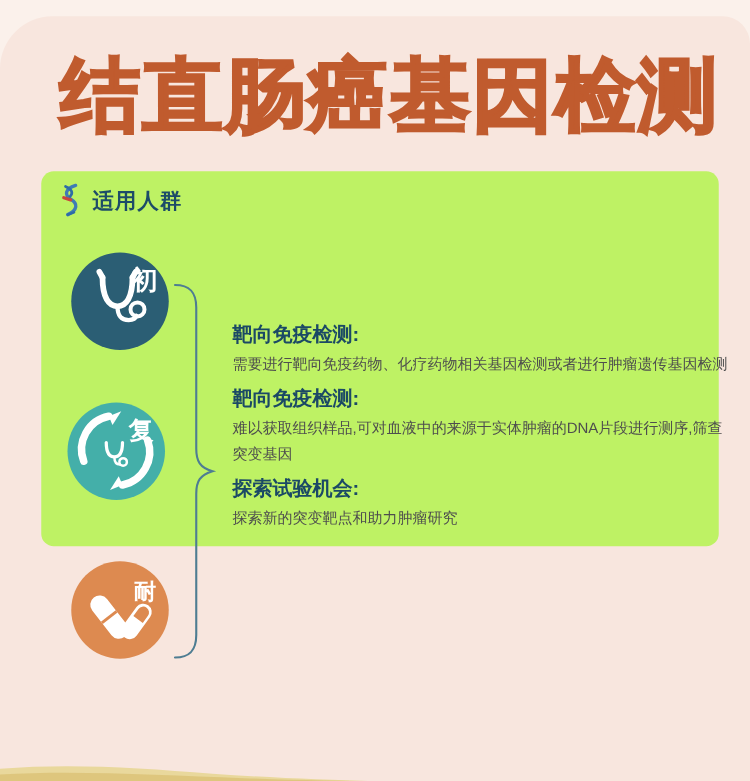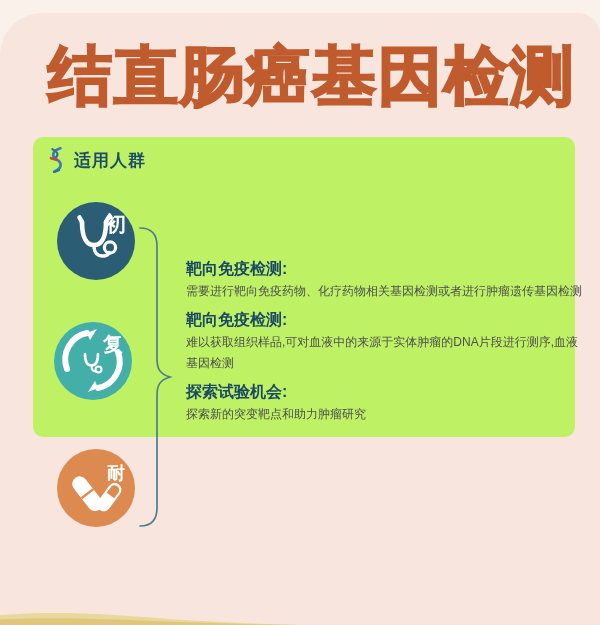--- a/index.html
+++ b/index.html
@@ -96,21 +96,21 @@
       <path d="M4 2 C16 2 21 8 21 20 L21 133 C21 143 24 148 34 151 C24 154 21 159 21 169 L21 282 C21 294 16 300 4 300" stroke="#4E7D92" stroke-width="1.7" fill="none" stroke-linecap="round"></path>
     </svg>
 
     <div class="sections">
       <div class="section">
         <div class="sec-title">靶向免疫检测:</div>
         <div class="sec-body">需要进行靶向免疫药物、化疗药物相关基因检测或者进行肿瘤遗传基因检测</div>
       </div>
       <div class="section">
         <div class="sec-title">靶向免疫检测:</div>
-        <div class="sec-body">难以获取组织样品,可对血液中的来源于实体肿瘤的DNA片段进行测序,血液基因检测</div>
+        <div class="sec-body">难以获取组织样品,可对血液中的来源于实体肿瘤的DNA片段进行测序,筛查突变基因</div>
       </div>
       <div class="section">
         <div class="sec-title">探索试验机会:</div>
         <div class="sec-body">探索新的突变靶点和助力肿瘤研究</div>
       </div>
     </div>
 
   </div>
 </div>
 

